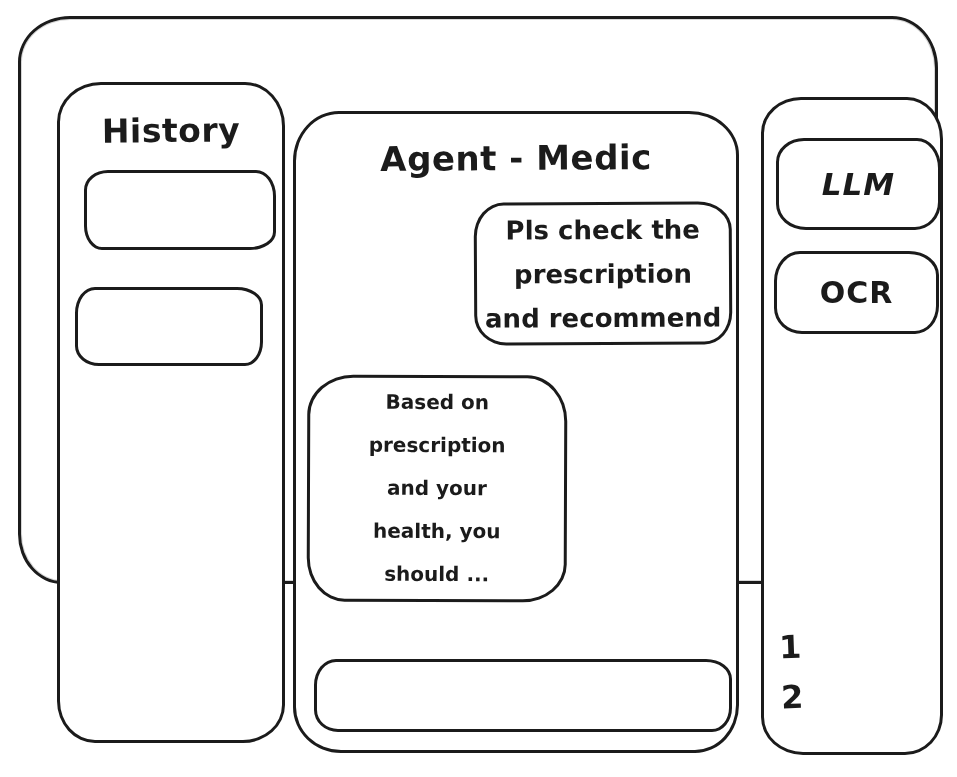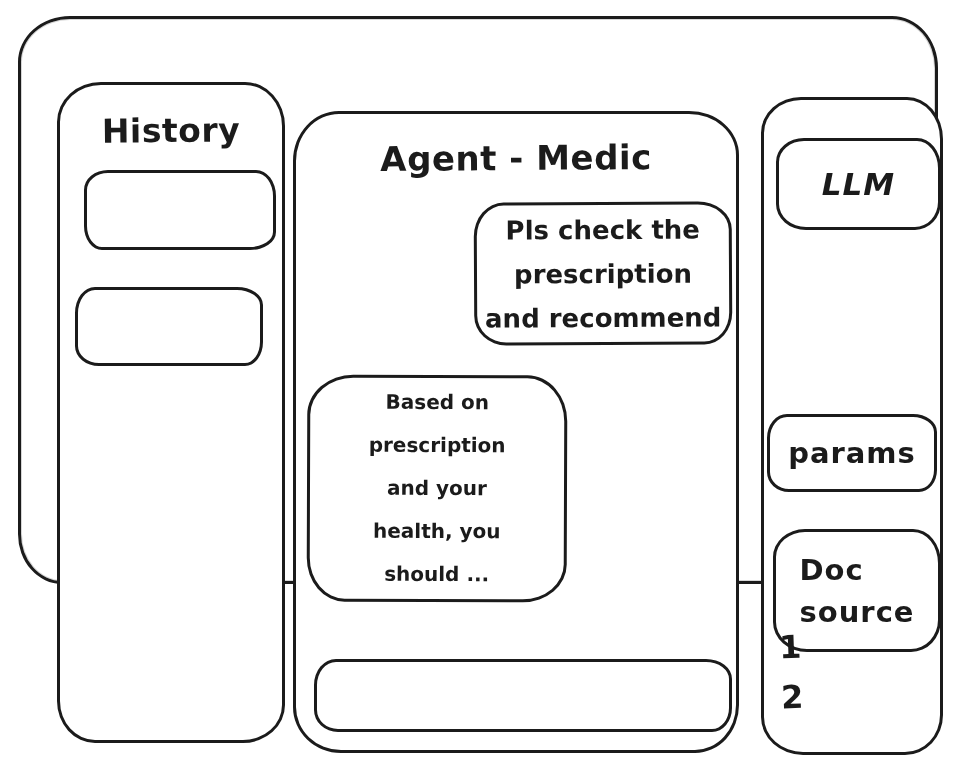--- a/index.html
+++ b/index.html
@@ -165,21 +165,19 @@
       <div class="bubble agent">Based on
 prescription
 and your
 health, you
 should ...</div>
       <input class="chat-input" type="text" placeholder="" style="">
     </main>
 
     <aside class="sketch tools">
       <button class="tool-btn llm">LLM</button>
-      <button class="tool-btn params">params</button>
-      <button class="tool-btn doc">Doc
-source</button>
+      <button class="tool-btn ocr">OCR</button>
       <div class="annot a1">1</div>
       <div class="annot a2">2</div>
     </aside>
 
   </div>
 </div>
 
 </body></html>

